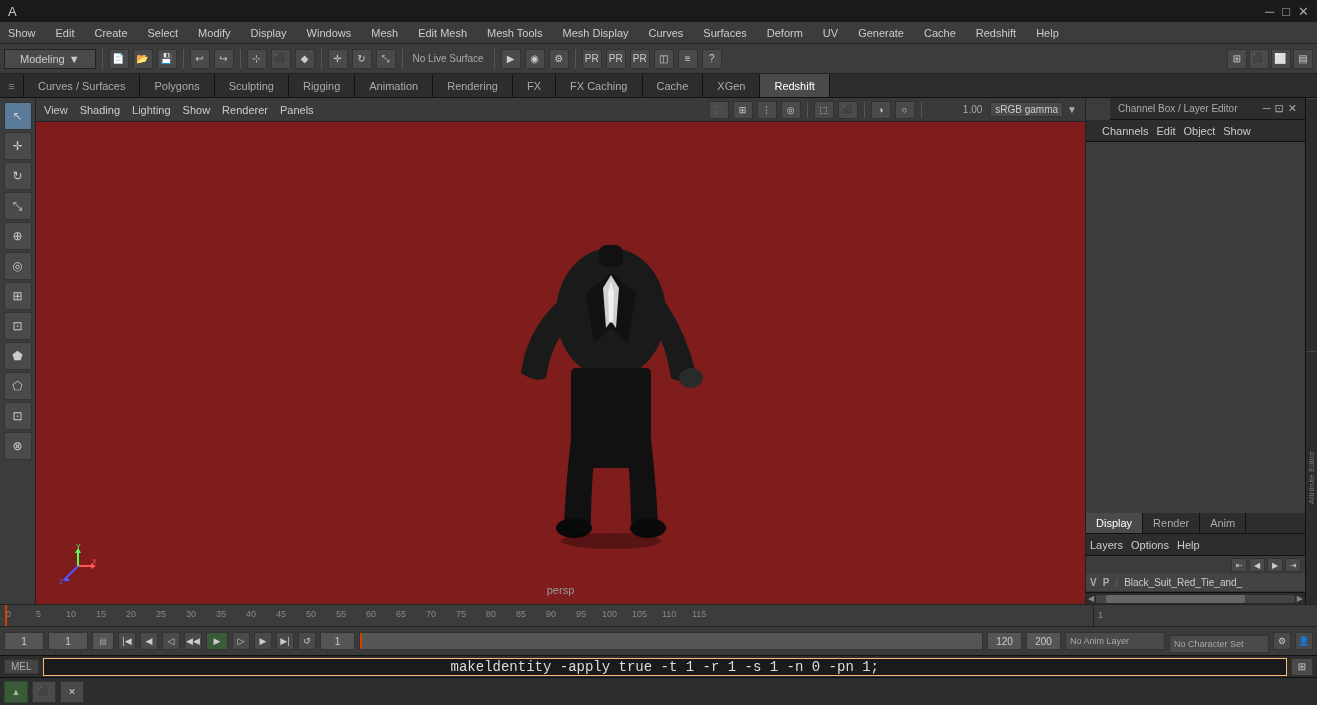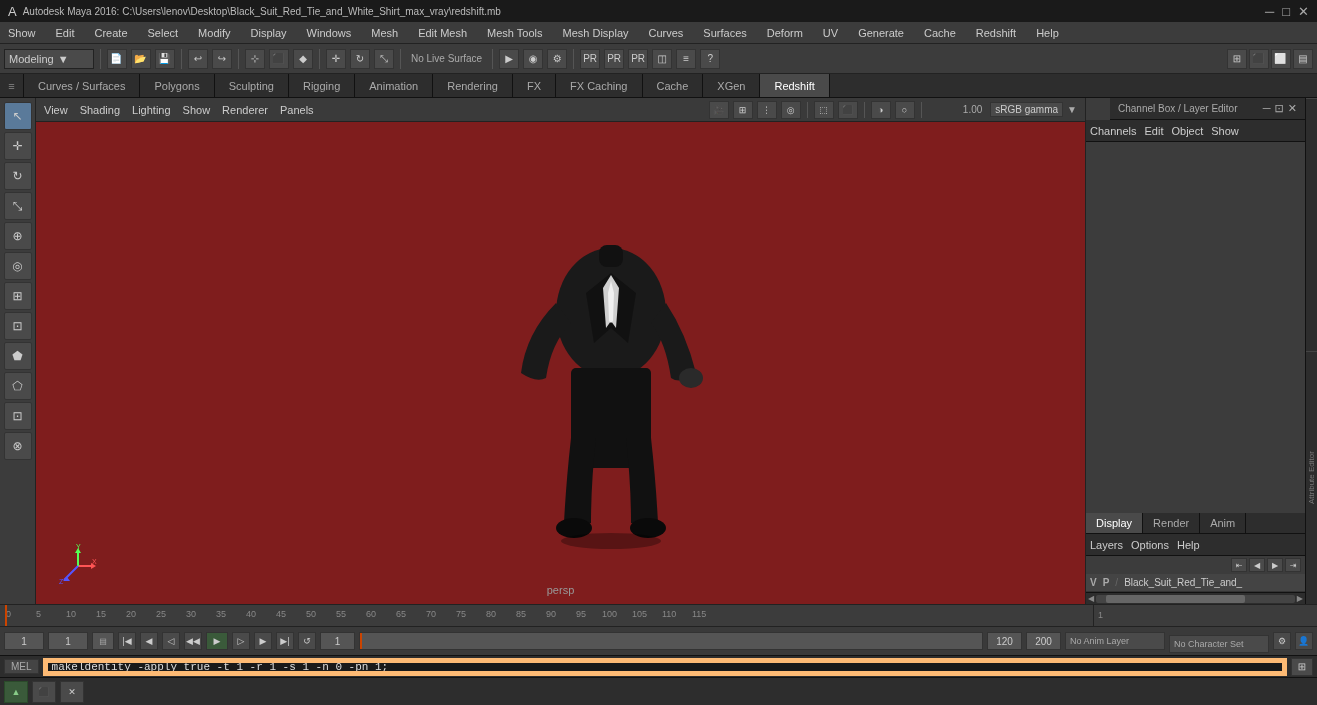--- a/index.html
+++ b/index.html
@@ -57,21 +57,21 @@
       border-bottom: 1px solid #222;
     }
 
     
     .module-selector {
       background: #4a4a4a;
       border: 1px solid #222;
       color: #ccc;
       font-size: 11px;
       height: 20px;
-      padding: 0 4px;
+      padding: 0 15px;
       display: flex;
       align-items: center;
       gap: 4px;
       cursor: pointer;
       min-width: 90px;
     }
 
     .toolbar-sep { width: 1px; background: #555; height: 20px; margin: 0 2px; }
 
     .tb-btn {
@@ -213,21 +213,21 @@
       flex: 1;
       background: #3c3c3c;
       padding: 4px;
     }
 
     #channel-box-toolbar {
       background: #2d2d2d;
       height: 22px;
       display: flex;
       align-items: center;
-      padding: 0 4px;
+      padding: 0 16px;
       gap: 8px;
       border-bottom: 1px solid #111;
     }
     .cb-menu { font-size: 11px; color: #ccc; cursor: pointer; }
 
     
     #display-tabs {
       display: flex;
       background: #2d2d2d;
       border-bottom: 1px solid #111;
@@ -343,26 +343,27 @@
     .cmd-label {
       background: #444;
       padding: 1px 6px;
       font-size: 10px;
       color: #aaa;
       border: 1px solid #333;
     }
     .cmd-input {
       flex: 1;
       background: #1a1a1a;
-      border: 5px solid #fdba74;
+      border: 1px solid #fdba74;
       color: #ddd;
-      font-size: 11px;
+      font-size: 14px;
       height: 18px;
       padding: 0 4px;
       font-family: 'Courier New', monospace;
+      text-align: center;
     }
 
     .sep-v { width: 1px; height: 16px; background: #555; margin: 0 2px; }
 
     #right-outer {
       position: relative;
       display: flex;
     }
     #vtab-strip {
       width: 12px;
@@ -445,21 +446,20 @@
     }
   </style>
 </head>
 <body>
 
 <div class="main-wrapper">
 
   <div id="title-bar">
     <div id="title-bar-left">
       <span style="font-size:13px;">A</span>
-      <span style="font-size:10px; color:#bbb;">Autodesk Maya 2016: C:\Users\lenov\Desktop\Black_Suit_Red_Tie_and_White_Shirt_max_vray\redshift.mb</span>
     </div>
     <div id="title-bar-right">
       <span class="title-btn">─</span>
       <span class="title-btn">□</span>
       <span class="title-btn">✕</span>
     </div>
   </div>
 
   <div id="menu-bar">
     <span class="menu-item">Show</span>

